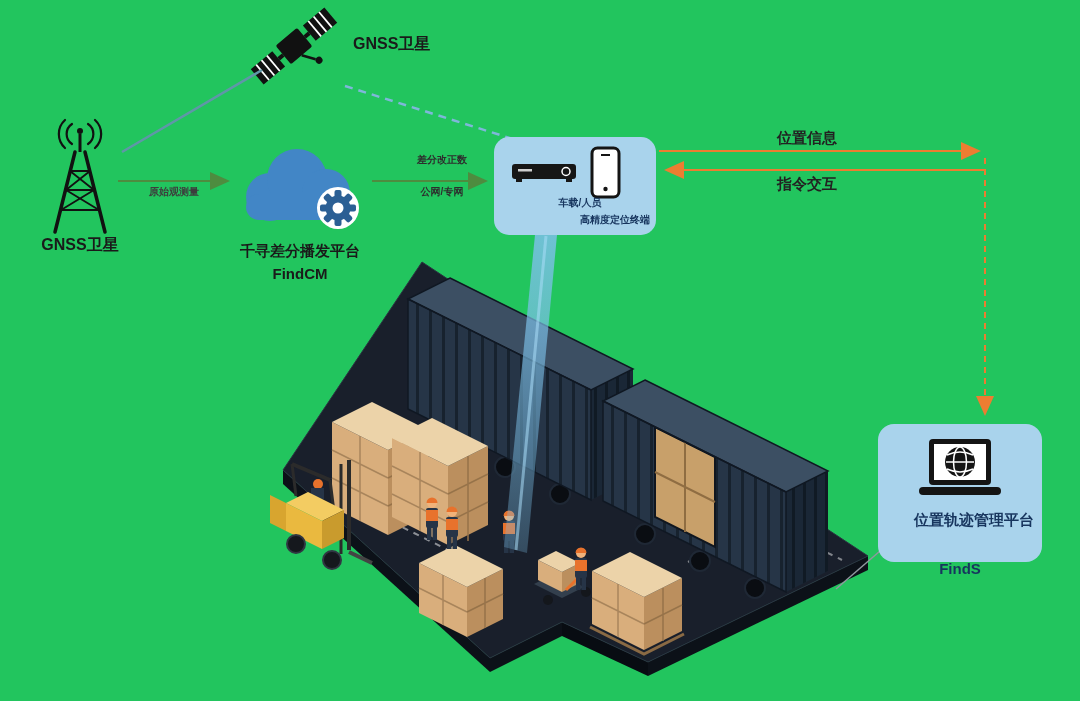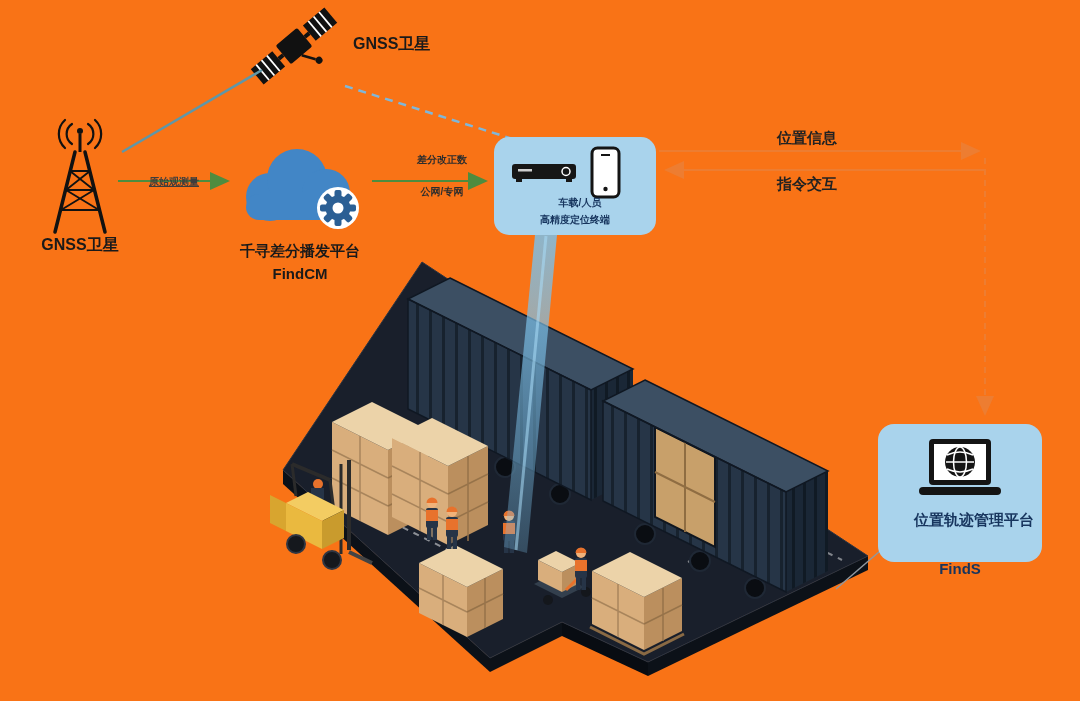--- a/index.html
+++ b/index.html
@@ -1,16 +1,16 @@
 <!DOCTYPE html>
 <html><head>
 <meta charset="utf-8">
 <style>
   html,body{margin:0;padding:0;background:#fff;}
-  .stage{position:relative;width:1080px;height:701px;background:#f97316;overflow:hidden;
+  .stage{position:relative;width:1080px;height:701px;background:#22c55e;overflow:hidden;
          font-family:"Liberation Sans",sans-serif;}
   .stage svg.canvas{position:absolute;left:0;top:0;}
   .lbl{position:absolute;color:#1a1a1a;line-height:1.15;white-space:nowrap;}
   .ctr{text-align:center;white-space:normal;}
   .fw6{font-weight:600;} .fw7{font-weight:700;}
   .navy{color:#17355e;}
   .fs14{font-size:10px;} .fs15{font-size:15px;text-align:center;} .fs16{font-size:16px;}
 </style>
 </head>
 <body>
@@ -232,30 +232,30 @@
       <path d="M947,469 Q960,475 973,469"></path>
     </g>
     <rect x="919" y="487" width="82" height="8" rx="4" fill="#141414"></rect>
   </g>
 </svg>
 
 <div class="lbl fs16 fw6" style="left:353px;top:35px;">GNSS卫星</div>
 
 <div class="lbl ctr fs16 fw7" style="left:12px;top:236px;width:136px;">GNSS卫星</div>
 
-<div class="lbl ctr fs14 fw6" style="left:118px;top:176px;width:112px;color:#3d3d3d;text-decoration:underline;">原始观测量</div>
+<div class="lbl ctr fs14 fw6" style="left:118px;top:186px;width:112px;color:#3d3d3d;">原始观测量</div>
 
 <div class="lbl ctr fs15 fw7" style="left:214px;top:242px;width:172px;">千寻差分播发平台</div>
 <div class="lbl ctr fs15 fw7" style="left:214px;top:265px;width:172px;">FindCM</div>
 
 <div class="lbl ctr fs14 fw6" style="left:384px;top:154px;width:116px;color:#2d2d2d;">差分改正数</div>
 <div class="lbl ctr fs14 fw6" style="left:384px;top:186px;width:116px;color:#2d2d2d;">公网/专网</div>
 
 <div class="lbl ctr fs14 fw7 navy" style="left:494px;top:197px;width:172px;">车载/人员</div>
-<div class="lbl ctr fs14 fw7 navy" style="left:494px;top:214px;width:162px;">高精度定位终端</div>
+<div class="lbl ctr fs14 fw7 navy" style="left:494px;top:214px;width:162px;padding-left:40px;">高精度定位终端</div>
 
 <div class="lbl ctr fs15 fw6" style="left:752px;top:129px;width:110px;color:#222;">位置信息</div>
 <div class="lbl ctr fs15 fw6" style="left:752px;top:175px;width:110px;color:#222;">指令交互</div>
 
 <div class="lbl ctr fs15 fw7 navy" style="left:878px;top:512px;width:192px;font-family:Liberation Serif, serif;">位置轨迹管理平台</div>
 <div class="lbl ctr fs15 fw7 navy" style="left:878px;top:534px;width:164px;margin-top:26px;">FindS</div>
 
 </div>
 
 </body></html>

